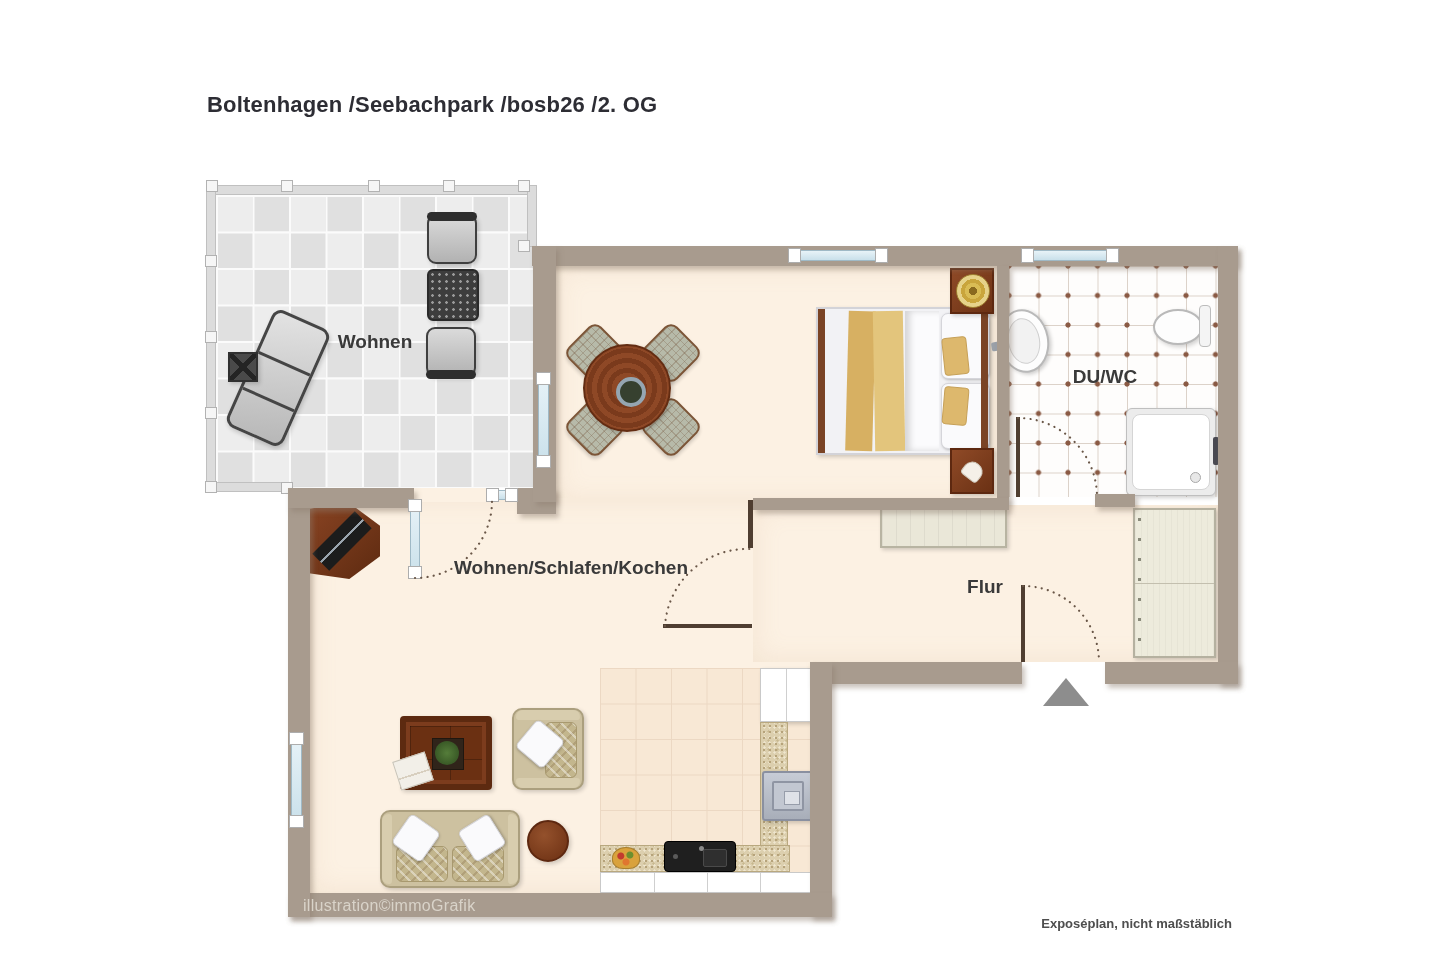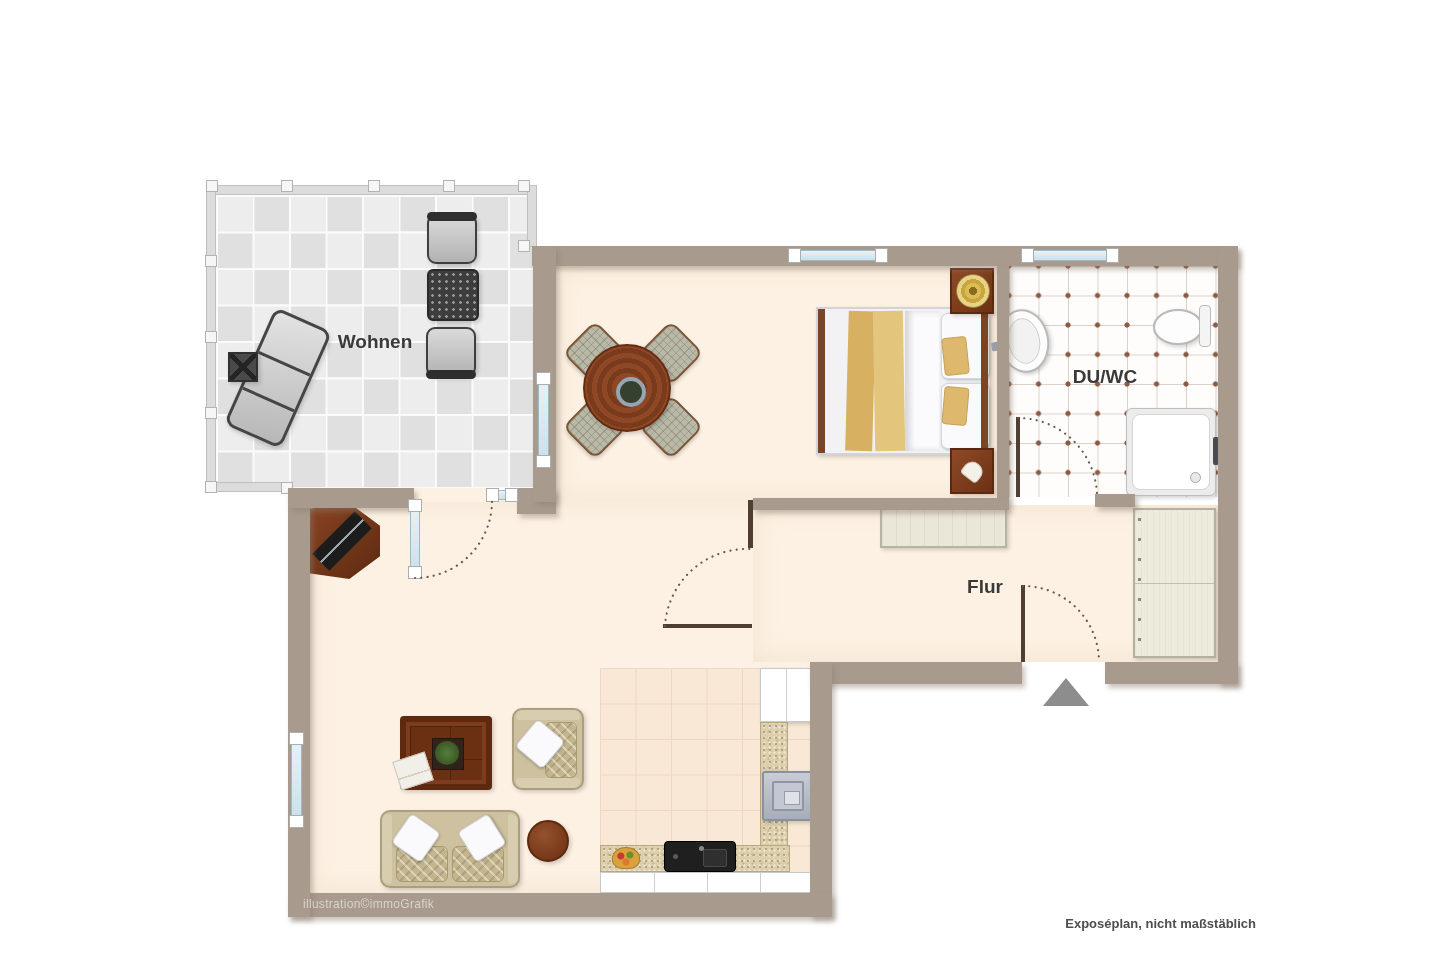--- a/index.html
+++ b/index.html
@@ -2,21 +2,21 @@
 <html style="--wall: #a89b8e; --walldark: #4f3e31; --floor: #fcf1e3; --tilea: #ededed; --tileb: #e0e0e0; --bathdot: #8a5a44; --bathline: #dcd2c9; --kittile: #f8e8d5; --kitline: #ecd8c3; --counter: #dccfae; --sofa: #cdc1a0; --arrow: #8d8d8d; --titleink: #2d2d34; --labelink: #3a3a3a; --creditink: #d9d3c9; --noteink: #4e4e4e;"><head>
 <meta charset="utf-8">
 <style>
   html,body{margin:0;padding:0;background:#fff;}
   .canvas{position:relative;width:1440px;height:960px;background:#fff;overflow:hidden;
           font-family:"Liberation Sans", sans-serif;}
   .abs{position:absolute;}
   
   .title{font-size:22px;font-weight:bold;color:var(--titleink,#2d2d34);letter-spacing:.2px;}
   .room-label{font-size:19px;font-weight:600;color:var(--labelink,#3a3a3a);text-align:center;}
-  .credit{font-size:12px;color:var(--creditink,#d9d3c9);letter-spacing:.3px;}
+  .credit{font-size:16px;color:var(--creditink,#d9d3c9);letter-spacing:.3px;}
   .note{font-size:13px;font-weight:600;color:var(--noteink,#4e4e4e);text-align:right;}
   
   .wall{background:var(--wall,#a89b8e);box-shadow:3px 4px 5px rgba(140,125,110,.45);}
   .wall-dark{background:var(--walldark,#4f3e31);}
   
   .floor{background:var(--floor,#fcf1e3);box-shadow:inset 0 0 28px rgba(196,160,120,.16);}
   .balc-tiles{
     background-color:var(--tilea,#ededed);
     background-image:
       linear-gradient(to right, #fbfbfb 2px, transparent 2px),
@@ -73,20 +73,21 @@
     border:2px solid #7c5537;border-radius:9px;box-sizing:border-box;}
   .divider{position:absolute;top:0;bottom:0;width:1px;background:#cfcfcf;}
   .arrow-up{width:0;height:0;border-left:23px solid transparent;border-right:23px solid transparent;
     border-bottom:28px solid var(--arrow,#8d8d8d);}
 </style>
 </head>
 <body>
 
 <div class="canvas">
 
+  <div class="abs title" style="left:207px;top:92px;">Boltenhagen /Seebachpark /bosb26 /2. OG</div>
 
   <div class="abs balc-tiles" style="left:216px;top:195px;width:321px;height:293px;"></div>
   <div class="abs floor" style="left:556px;top:266px;width:441px;height:236px;"></div>
   <div class="abs floor" style="left:310px;top:498px;width:522px;height:395px;"></div>
   <div class="abs floor" style="left:753px;top:505px;width:465px;height:157px;"></div>
   <div class="abs floor" style="left:414px;top:488px;width:73px;height:14px;box-shadow:none;"></div>
   <div class="abs bath-tiles" style="left:1009px;top:266px;width:209px;height:231px;"></div>
   <div class="abs kitchen-tiles" style="left:600px;top:668px;width:212px;height:225px;"></div>
 
   <div class="abs rail" style="left:210px;top:185px;width:327px;height:10px;"></div>
@@ -256,19 +257,20 @@
       <path d="M 415 578 A 77 77 0 0 0 492 501"></path>
       <path d="M 665 626 A 82 82 0 0 1 750 549"></path>
       <path d="M 1018 418 A 79 79 0 0 1 1097 497"></path>
       <path d="M 1023 586 A 76 76 0 0 1 1099 662"></path>
     </g>
   </svg>
 
   <div class="abs arrow-up" style="left:1043px;top:678px;"></div>
 
   <div class="abs room-label" style="left:330px;top:331px;width:90px;">Wohnen</div>
+  <div class="abs room-label" style="left:440px;top:557px;width:262px;">Wohnen/Schlafen/Kochen</div>
   <div class="abs room-label" style="left:1050px;top:366px;width:110px;">DU/WC</div>
   <div class="abs room-label" style="left:950px;top:576px;width:70px;">Flur</div>
 
   <div class="abs credit" style="left:303px;top:897px;">illustration©immoGrafik</div>
-  <div class="abs note" style="left:1024px;top:916px;width:232px;">Exposéplan, nicht maßstäblich</div>
+  <div class="abs note" style="left:1000px;top:916px;width:232px;">Exposéplan, nicht maßstäblich</div>
 
 </div>
 
 </body></html>

